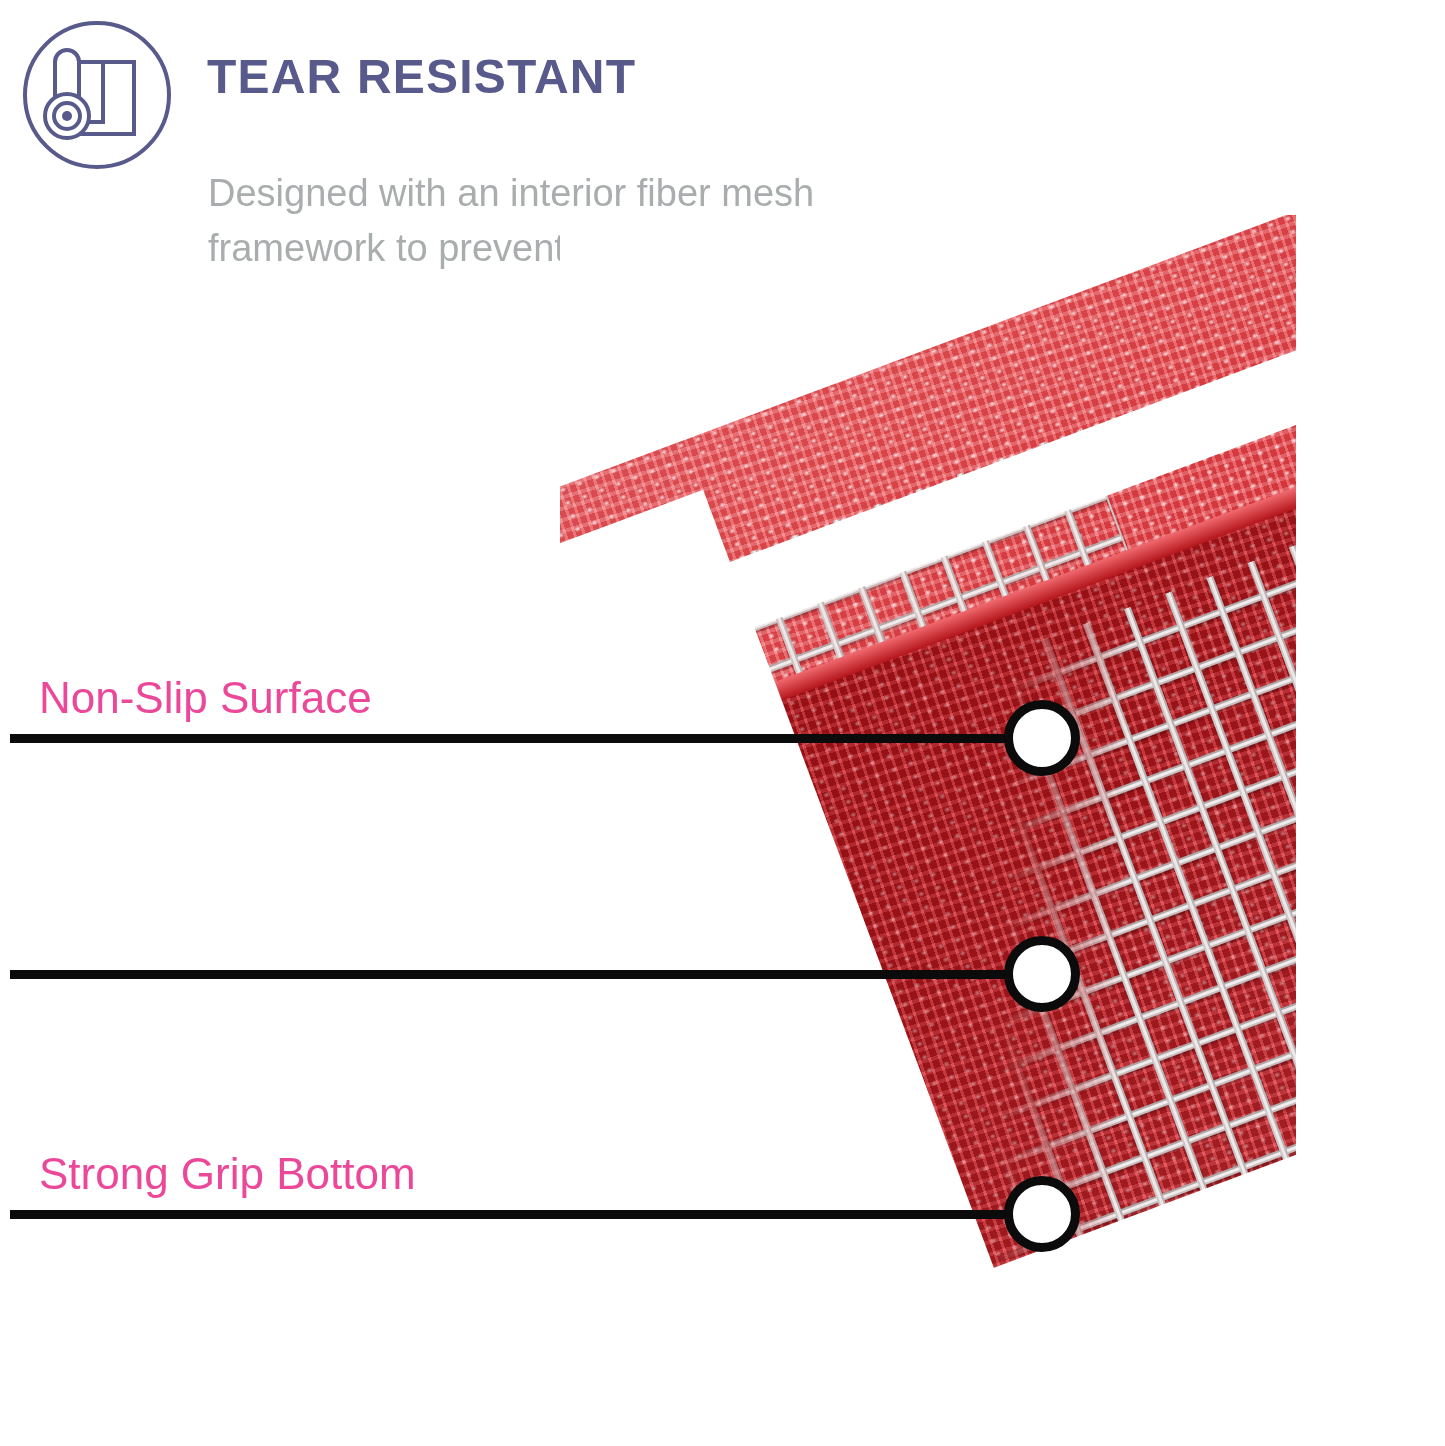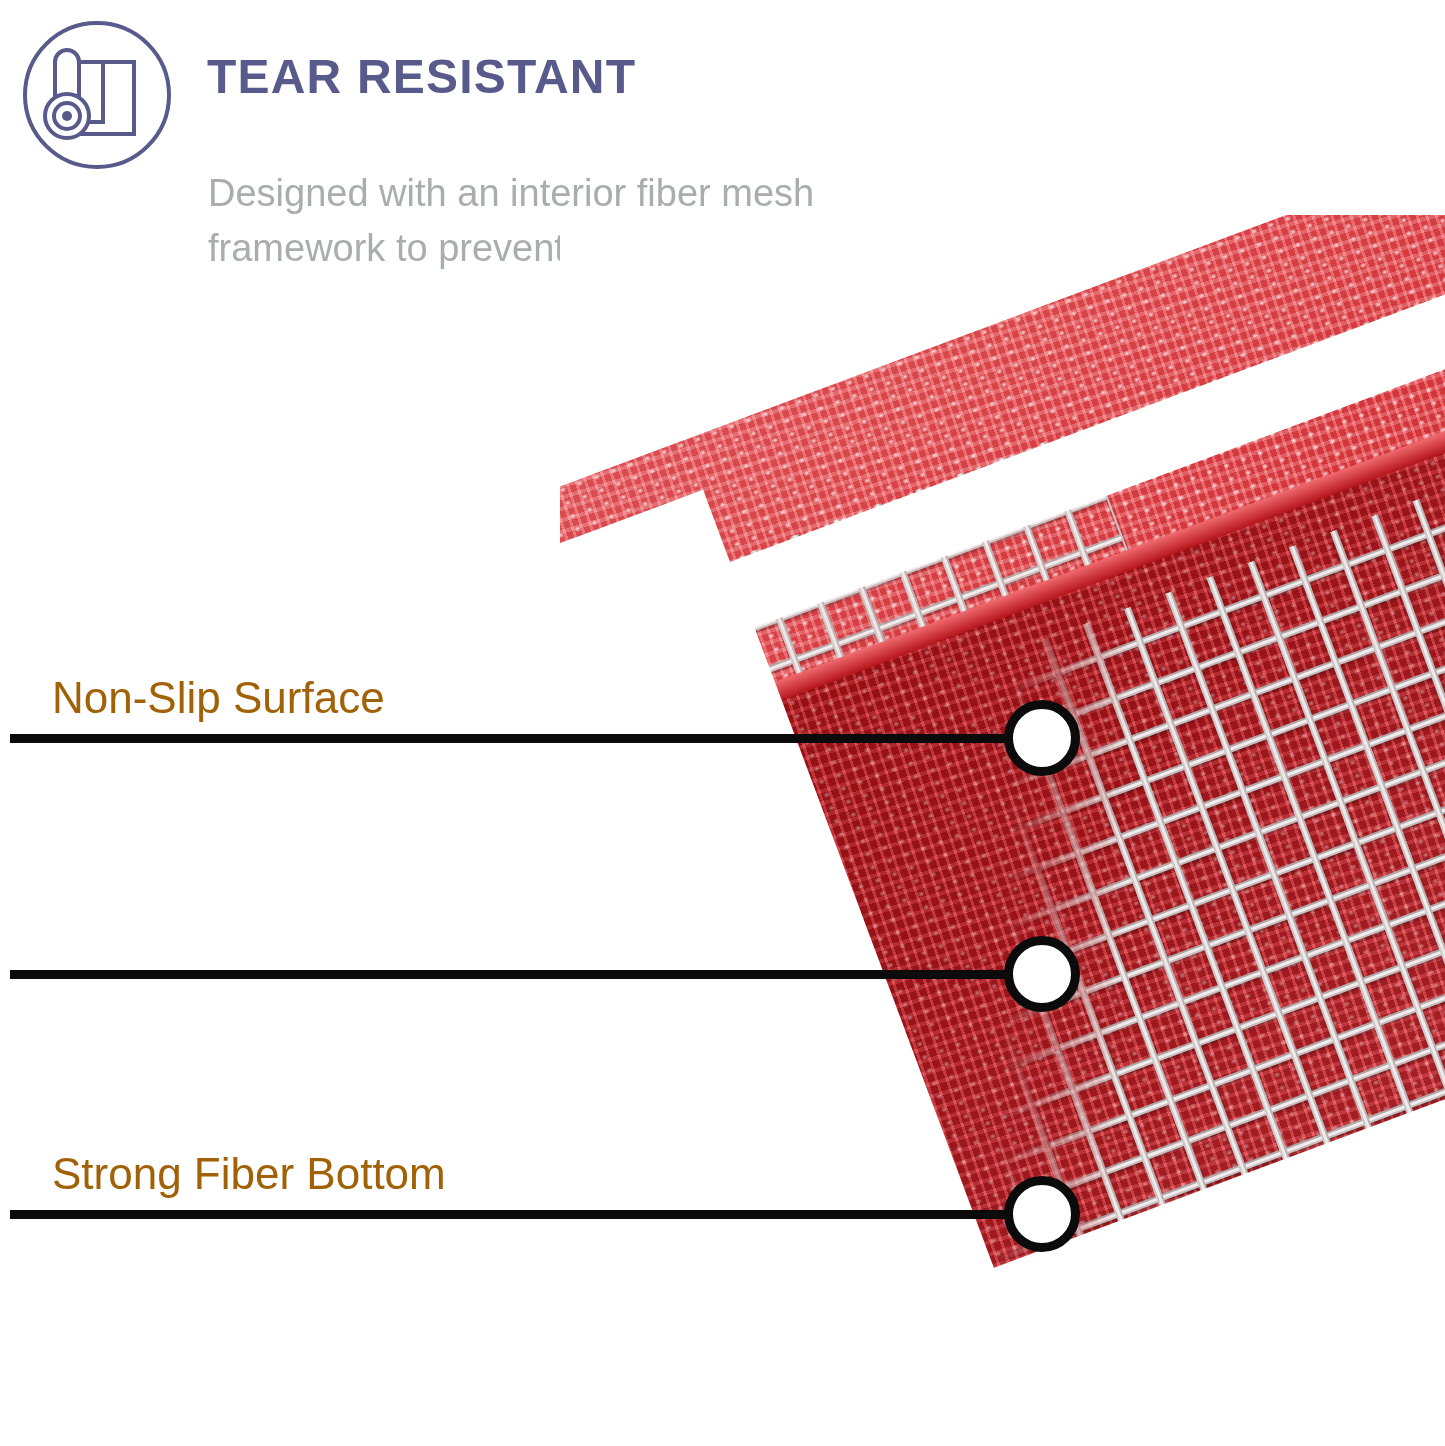--- a/index.html
+++ b/index.html
@@ -5,21 +5,21 @@
   html, body {
     margin: 0;
     padding: 0;
     background: #ffffff;
   }
   body {
     font-family: "Liberation Sans", sans-serif;
   }
   #page {
     position: relative;
-    width: 1445px;
+    width: 1296px;
     height: 1446px;
     background: #ffffff;
     overflow: hidden;
   }
 
   
   #header-icon-badge {
     position: absolute;
     left: 18px;
     top: 16px;
@@ -181,23 +181,23 @@
   #mask-bottom {
     left: -40px; top: 1230px; width: 1000px; height: 260px;
     transform-origin: top left;
     transform: rotate(-20.5deg);
     background: #ffffff;
   }
 
   
   .callout-label {
     position: absolute;
-    left: 52px;
+    left: 39px;
     font-size: 44px;
-    color: #a16207;
+    color: #ec4899;
     white-space: nowrap;
     line-height: 1;
   }
   .callout-line {
     position: absolute;
     left: 10px;
     height: 9px;
     background: #0b0b0b;
   }
   .callout-dot {
@@ -257,17 +257,17 @@
     <div class="photo-mask" id="mask-bottom"></div>
   </div>
 
   <div class="callout-label" id="callout-1-label">Non-Slip Surface</div>
   <div class="callout-line" id="callout-1-line"></div>
   <div class="callout-dot" id="callout-1-dot"></div>
 
   <div class="callout-line" id="callout-2-line"></div>
   <div class="callout-dot" id="callout-2-dot"></div>
 
-  <div class="callout-label" id="callout-3-label">Strong Fiber Bottom</div>
+  <div class="callout-label" id="callout-3-label">Strong Grip Bottom</div>
   <div class="callout-line" id="callout-3-line"></div>
   <div class="callout-dot" id="callout-3-dot"></div>
 
 </div>
 
 </body></html>

